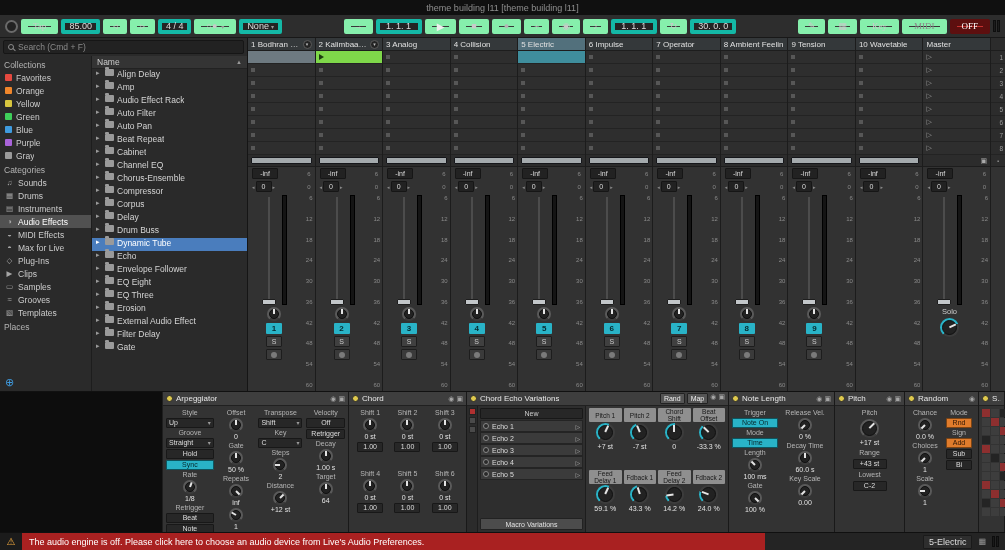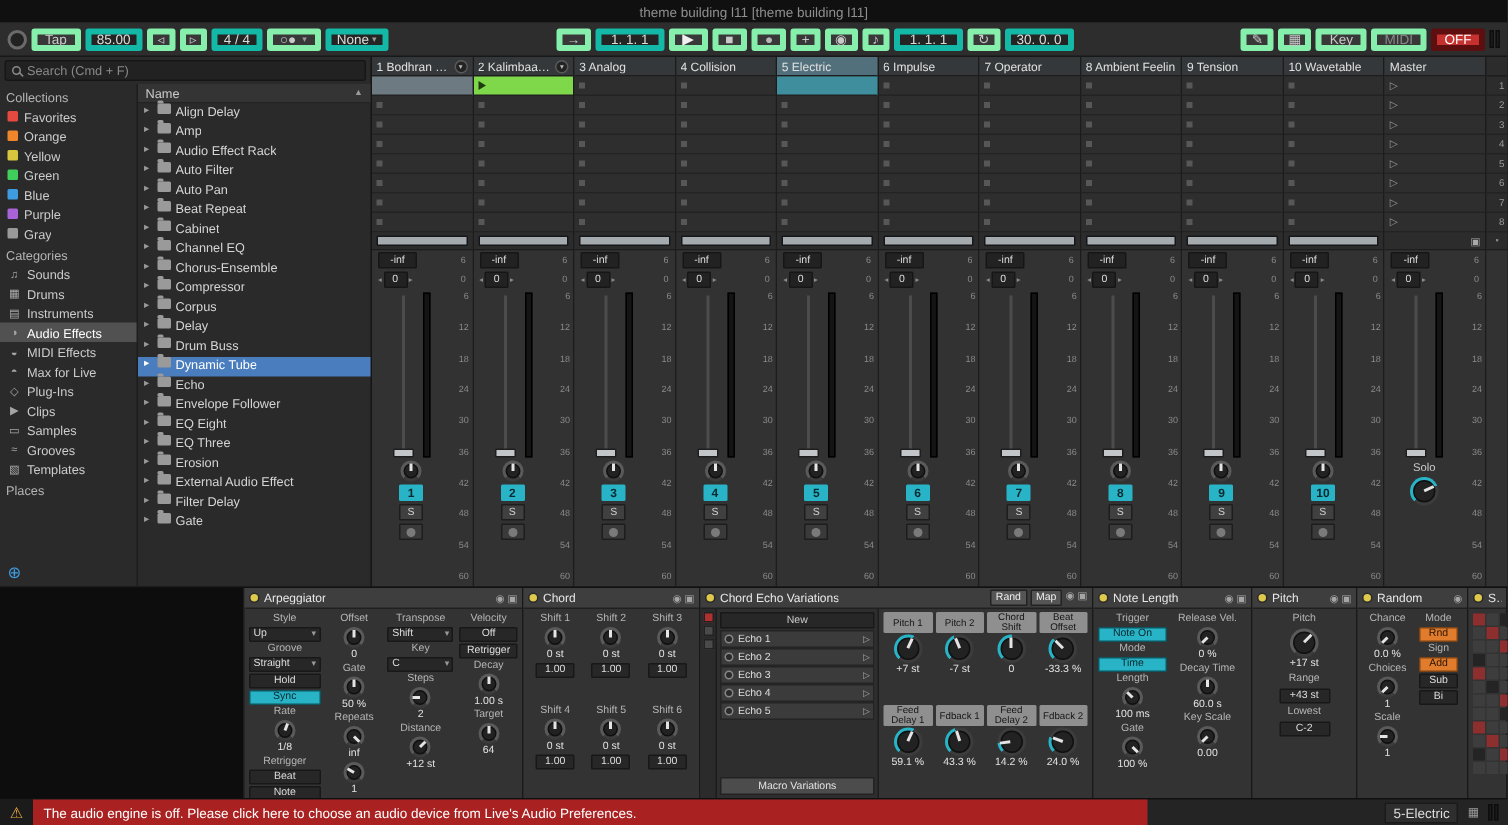--- a/index.html
+++ b/index.html
@@ -7,21 +7,21 @@
   body{background:#262626;font-family:"Liberation Sans",sans-serif;font-size:9px;color:#cfcfcf;}
   button{appearance:none;border:none;background:none;font:inherit;color:inherit;cursor:default;}
   .app{width:1005px;height:550px;display:flex;flex-direction:column;}
 
   
   .titlebar{height:15px;background:#101010;color:#8f8f8f;display:flex;align-items:center;justify-content:center;font-size:9px;flex:0 0 auto;}
 
   
   .transport{height:23px;background:#2d2d2d;border-bottom:1px solid #181818;display:flex;align-items:center;gap:3px;padding:0 5px;flex:0 0 auto;}
   .tlogo{width:13px;height:13px;border-radius:50%;border:2px solid #6a6a6a;background:#222;flex:0 0 auto;}
-  .tbtn{height:15px;padding:0 5px;background:#383838;border:4px solid #86efac;border-radius:2px;color:#c9c9c9;font-size:9px;display:inline-flex;align-items:center;gap:2px;}
+  .tbtn{height:15px;padding:0 5px;background:#383838;border:7px solid #86efac;border-radius:2px;color:#c9c9c9;font-size:9px;display:inline-flex;align-items:center;gap:2px;font-family:Liberation Serif, serif;}
   .tbtn.sm{padding:0 3px;}
   .tbtn.dim{color:#8a8a8a;}
   .tbtn.red{background:var(--off-red,#c5312f);color:#fff;border-color:#5d0f0f;}
   .tbtn.play{color:#efefef;font-size:10px;}
   .tbtn.rec{color:#b5b5b5;}
   .tbox{height:15px;padding:0 4px;background:#242424;border:4px solid #14b8a6;border-radius:2px;color:#ddd;display:inline-flex;align-items:center;font-size:9px;}
   .tbox.wide{min-width:46px;justify-content:center;}
   .caret{font-size:6px;color:#999;margin-left:2px;}
   .sp{flex:1;}
   .tmeter{display:flex;gap:1px;align-items:flex-end;height:12px;}
@@ -1147,34 +1147,20 @@
               </div>
               <div class="mx-row">
                 <span class="panwrap">
                   <span class="arr">◂</span>
                   <span class="valbox pan">0</span>
                   <span class="arr">▸</span>
                 </span>
                 <span class="scl">0</span>
               </div>
               <div class="mx-body">
-                <div class="mx-left">
-                  <div class="fader-area">
-                    <div class="fader-track">
-                      <div class="fader-handle"></div>
-                    </div>
-                    <div class="meter"></div>
-                  </div>
-                  <div class="knob"></div>
-                  <div class="numbtn">10</div>
-                  <div class="sbtn">S</div>
-                  <div class="recbtn">
-                    <span class="recdot"></span>
-                  </div>
-                </div>
                 <div class="mx-scale">
                   <span>6</span>
                   <span>12</span>
                   <span>18</span>
                   <span>24</span>
                   <span>30</span>
                   <span>36</span>
                   <span>42</span>
                   <span>48</span>
                   <span>54</span>

